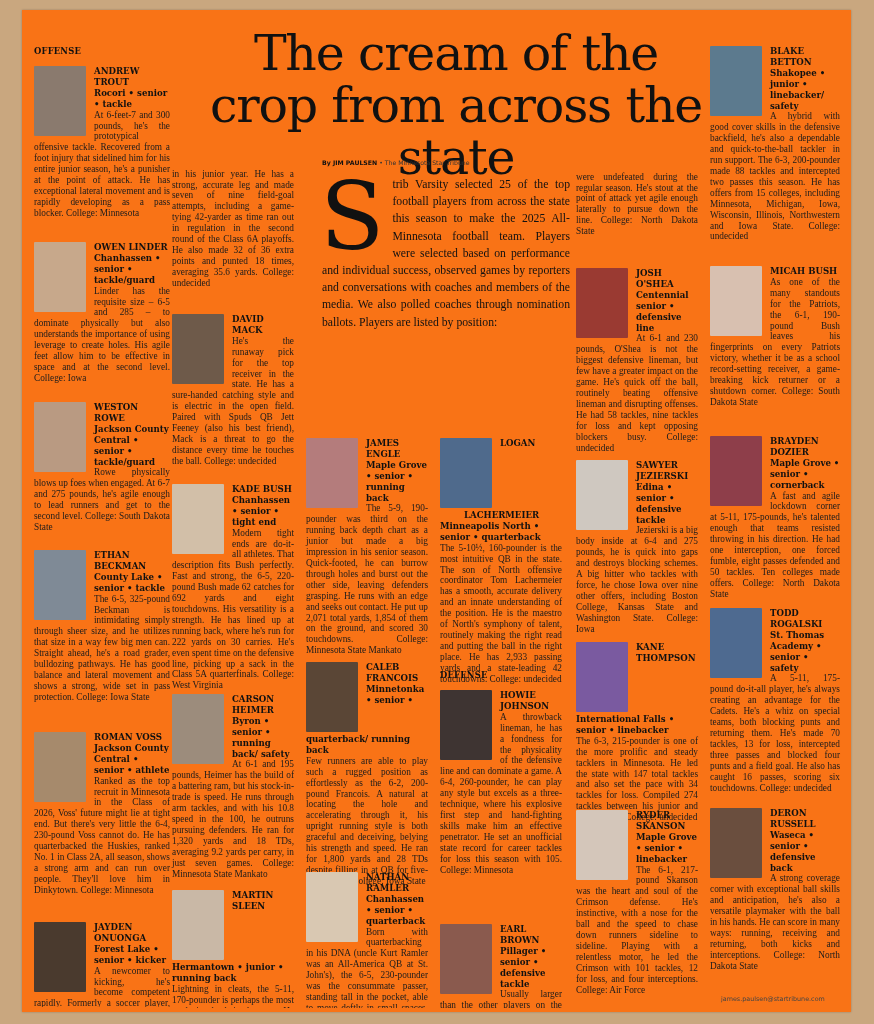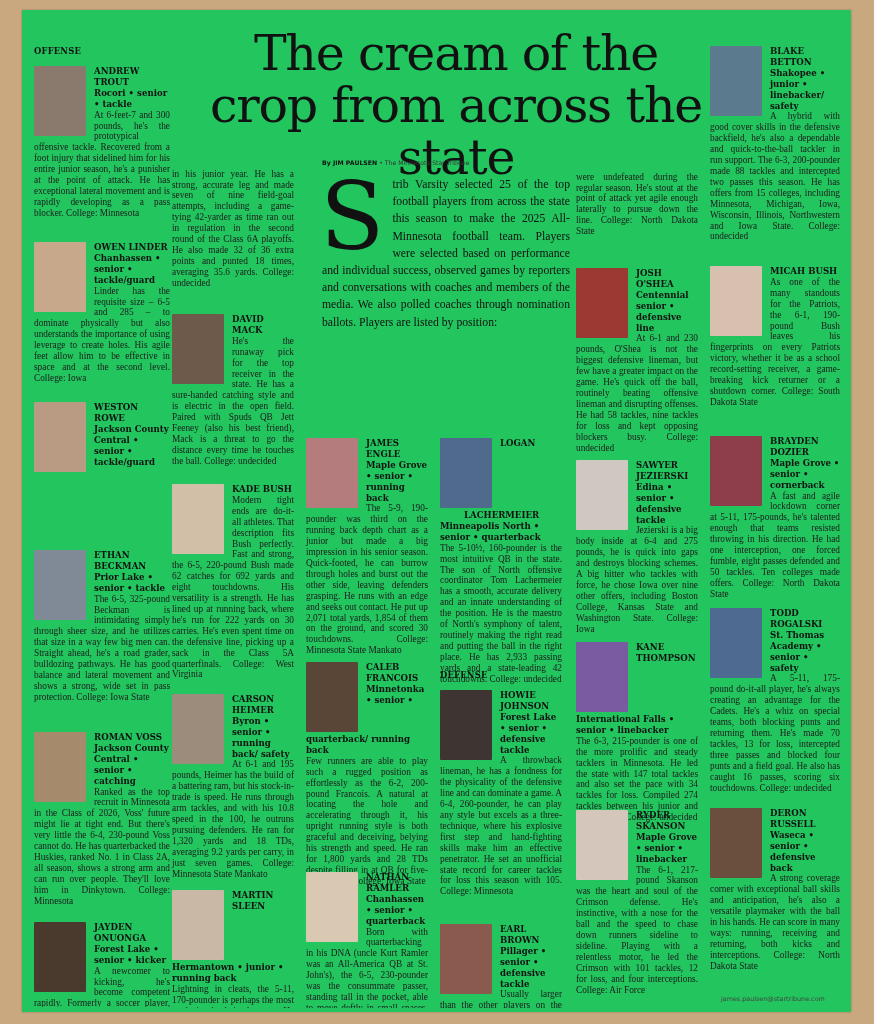--- a/index.html
+++ b/index.html
@@ -1,17 +1,17 @@
 <!DOCTYPE html>
 <html><head>
 <meta charset="utf-8">
 <style>
   html,body{margin:0;padding:0;}
   body{width:874px;height:1024px;background:#c9a77f;position:relative;overflow:hidden;font-family:"DejaVu Serif",serif;}
-  .sheet{position:absolute;left:22px;top:10px;width:829px;height:1002px;background:#22c55e;box-shadow:0 0 2px rgba(0,0,0,.25);}
+  .sheet{position:absolute;left:22px;top:10px;width:829px;height:1002px;background:#f97316;box-shadow:0 0 2px rgba(0,0,0,.25);}
   .headline{position:absolute;left:170px;top:14px;width:520px;text-align:center;font-family:"DejaVu Serif",serif;font-weight:300;font-size:49px;line-height:52px;color:#111;letter-spacing:-1.2px;}
   .byline{position:absolute;left:300px;top:149px;width:270px;font-family:"DejaVu Sans",sans-serif;font-size:6.2px;color:#333;}
   .byline b{font-weight:bold;color:#111;}
   .intro{position:absolute;left:300px;top:166px;width:248px;font-family:"Liberation Serif",serif;font-size:11.7px;line-height:17.2px;color:#111;text-align:justify;}
   .dropcap{float:left;font-family:"DejaVu Serif",serif;font-size:94px;line-height:78px;margin:2px 8px 0 -2px;color:#111;}
   .section-label{font-family:"DejaVu Serif",serif;font-weight:bold;font-size:8.4px;color:#111;letter-spacing:.2px;}
   .entry{position:absolute;font-family:"Liberation Serif",serif;font-size:9.3px;line-height:10.9px;color:#1c1c1c;text-align:justify;}
   .entry .photo{float:left;width:52px;height:70px;margin:0 8px 2px 0;border-radius:1px;}
   .entry .name{font-family:"DejaVu Serif",serif;font-weight:bold;font-size:8.6px;line-height:10.9px;color:#111;text-align:left;padding-left:24px;}
   .entry .meta{font-family:"DejaVu Serif",serif;font-weight:bold;font-size:8.6px;line-height:10.9px;color:#111;text-align:left;}
@@ -43,33 +43,34 @@
     <div class="photo" style="background:#c7a88b;"></div>
     <div class="name">OWEN LINDER</div>
     <div class="meta">Chanhassen • senior • tackle/guard</div>
     <span class="body">Linder has the requisite size – 6-5 and 285 – to dominate physically but also understands the importance of using leverage to create holes. His agile feet allow him to be effective in space and at the second level. College: Iowa</span>
   </div>
 
   <div class="entry" style="left:12px;top:392px;width:136px;">
     <div class="photo" style="background:#b99a82;"></div>
     <div class="name">WESTON ROWE</div>
     <div class="meta">Jackson County Central • senior • tackle/guard</div>
+    <span class="body">Rowe physically blows up foes when engaged. At 6-7 and 275 pounds, he's agile enough to lead runners and get to the second level. College: South Dakota State</span>
   </div>
 
   <div class="entry" style="left:12px;top:540px;width:136px;">
     <div class="photo" style="background:#7f8a96;"></div>
     <div class="name">ETHAN BECKMAN</div>
-    <div class="meta">Prior Lake • senior • tackle</div>
+    <div class="meta">County Lake • senior • tackle</div>
     <span class="body">The 6-5, 325-pound Beckman is intimidating simply through sheer size, and he utilizes that size in a way few big men can. Straight ahead, he's a road grader, bulldozing pathways. He has good balance and lateral movement and shows a strong, wide set in pass protection. College: Iowa State</span>
   </div>
 
   <div class="entry" style="left:12px;top:722px;width:136px;">
     <div class="photo" style="background:#a68a6c;"></div>
     <div class="name">ROMAN VOSS</div>
-    <div class="meta">Jackson County Central • senior • catching</div>
+    <div class="meta">Jackson County Central • senior • athlete</div>
     <span class="body">Ranked as the top recruit in Minnesota in the Class of 2026, Voss' future might lie at tight end. But there's very little the 6-4, 230-pound Voss cannot do. He has quarterbacked the Huskies, ranked No. 1 in Class 2A, all season, shows a strong arm and can run over people. They'll love him in Dinkytown. College: Minnesota</span>
   </div>
 
   <div class="entry" style="left:12px;top:912px;width:136px;height:85px;overflow:hidden;">
     <div class="photo" style="background:#4a3a2e;"></div>
     <div class="name">JAYDEN ONUONGA</div>
     <div class="meta">Forest Lake • senior • kicker</div>
     <span class="body">A newcomer to kicking, he's become competent rapidly. Formerly a soccer player, he got his start after the soccer season in his junior year. He has a strong, accurate leg and made seven of nine field-goal attempts, including a game-tying 42-yarder as time ran out in regulation in the second round of the Class 6A playoffs. He also made 32 of 36 extra points and punted 18 times, averaging 35.6 yards. College: undecided</span>
   </div>
 
@@ -79,20 +80,21 @@
 
   <div class="entry" style="left:150px;top:304px;width:122px;">
     <div class="photo" style="background:#6e5a4a;"></div>
     <div class="name">DAVID MACK</div>
     <span class="body">He's the runaway pick for the top receiver in the state. He has a sure-handed catching style and is electric in the open field. Paired with Spuds QB Jett Feeney (also his best friend), Mack is a threat to go the distance every time he touches the ball. College: undecided</span>
   </div>
 
   <div class="entry" style="left:150px;top:474px;width:122px;">
     <div class="photo" style="background:#d2bfa8;"></div>
     <div class="name">KADE BUSH</div>
+    <div class="meta">Chanhassen • senior • tight end</div>
     <span class="body">Modern tight ends are do-it-all athletes. That description fits Bush perfectly. Fast and strong, the 6-5, 220-pound Bush made 62 catches for 692 yards and eight touchdowns. His versatility is a strength. He has lined up at running back, where he's run for 222 yards on 30 carries. He's even spent time on the defensive line, picking up a sack in the Class 5A quarterfinals. College: West Virginia</span>
   </div>
 
   <div class="entry" style="left:150px;top:684px;width:122px;">
     <div class="photo" style="background:#9c8c7c;"></div>
     <div class="name">CARSON HEIMER</div>
     <div class="meta">Byron • senior • running back/ safety</div>
     <span class="body">At 6-1 and 195 pounds, Heimer has the build of a battering ram, but his stock-in-trade is speed. He runs through arm tackles, and with his 10.8 speed in the 100, he outruns pursuing defenders. He ran for 1,320 yards and 18 TDs, averaging 9.2 yards per carry, in just seven games. College: Minnesota State Mankato</span>
   </div>
 
@@ -129,21 +131,20 @@
     <div class="name">LOGAN LACHERMEIER</div>
     <div class="meta">Minneapolis North • senior • quarterback</div>
     <span class="body">The 5-10½, 160-pounder is the most intuitive QB in the state. The son of North offensive coordinator Tom Lachermeier has a smooth, accurate delivery and an innate understanding of the position. He is the maestro of North's symphony of talent, routinely making the right read and putting the ball in the right place. He has 2,933 passing yards and a state-leading 42 touchdowns. College: undecided</span>
   </div>
 
   <div class="section-label" style="position:absolute;left:418px;top:660px;">DEFENSE</div>
 
   <div class="entry" style="left:418px;top:680px;width:122px;">
     <div class="photo" style="background:#3e3432;"></div>
     <div class="name">HOWIE JOHNSON</div>
-    <div class="meta">Forest Lake • senior • defensive tackle</div>
     <span class="body">A throwback lineman, he has a fondness for the physicality of the defensive line and can dominate a game. A 6-4, 260-pounder, he can play any style but excels as a three-technique, where his explosive first step and hand-fighting skills make him an effective penetrator. He set an unofficial state record for career tackles for loss this season with 105. College: Minnesota</span>
   </div>
 
   <div class="entry" style="left:418px;top:914px;width:122px;height:84px;overflow:hidden;">
     <div class="photo" style="background:#8a5a4e;"></div>
     <div class="name">EARL BROWN</div>
     <div class="meta">Pillager • senior • defensive tackle</div>
     <span class="body">Usually larger than the other players on the field, the 6-6, 280-pound Brown controls the middle for the Huskies, who were undefeated during the regular season. He's stout at the point of attack yet agile enough laterally to pursue down the line. College: North Dakota State</span>
   </div>
 

